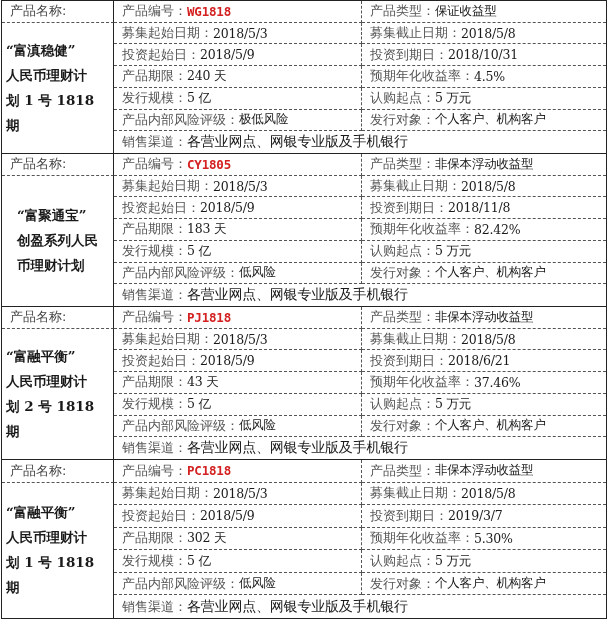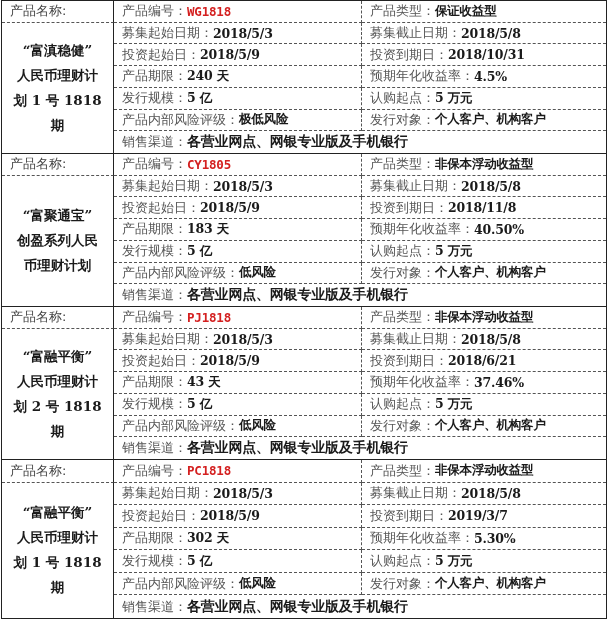--- a/index.html
+++ b/index.html
@@ -2,27 +2,27 @@
 <html><head>
 <meta charset="utf-8">
 <style>
   html, body { margin: 0; padding: 0; background: #ffffff; }
   body { width: 610px; height: 623px; overflow: hidden; font-family: "DejaVu Serif", "Liberation Serif", serif; color: #1a1a1a; }
   .sheet { position: absolute; left: 1px; top: 0; width: 606px; border: 1.5px solid #222; border-top: 1.5px solid #222; box-sizing: border-box; }
   .block { position: relative; height: 153px; border-bottom: 1.5px solid #222; box-sizing: border-box; display: grid; grid-template-columns: 112px 248px 1fr; grid-template-rows: repeat(7, 1fr); }
   .block:last-child { border-bottom: none; height: 158px; }
   .cell { display: flex; align-items: center; font-size: 13px; padding-left: 8px; white-space: nowrap; overflow: hidden; box-sizing: border-box; border-bottom: 1px dashed #555; }
   .name-label { grid-column: 1; grid-row: 1; border-right: 1.5px solid #222; padding-left: 8px; color: #444; font-family: "DejaVu Sans", "Liberation Sans", sans-serif; font-size: 13px; }
-  .name-value { grid-column: 1; grid-row: 2 / span 6; border-right: 1.5px solid #222; border-bottom: none; justify-content: center; text-align: center; white-space: normal; font-weight: bold; font-size: 13.5px; line-height: 25px; padding: 0 4px; }
+  .name-value { grid-column: 1; grid-row: 2 / span 6; border-right: 1.5px solid #222; border-bottom: none; justify-content: center; text-align: left; white-space: normal; font-weight: bold; font-size: 13.5px; line-height: 25px; padding: 0 4px; }
   .name-value span { display: block; }
   .left { grid-column: 2; border-right: 1px dashed #555; }
   .right { grid-column: 3; }
   .full { grid-column: 2 / span 2; border-bottom: none; }
   .lbl { color: #555; font-family: "DejaVu Sans", "Liberation Sans", sans-serif; font-size: 13px; }
-  .val { font-weight: bold; font-size: 12.5px; letter-spacing: -0.2px; }
+  .val { font-weight: normal; font-size: 12.5px; letter-spacing: -0.2px; }
   .val.code { color: #d42020; font-family: "DejaVu Sans Mono", "Liberation Mono", monospace; font-weight: bold; font-size: 12.5px; }
   .val.big { font-size: 14px; }
 </style>
 </head>
 <body>
 
 <div class="sheet">
 
   <div class="block">
     <div class="cell name-label">产品名称:</div>
@@ -119,21 +119,21 @@
     <div class="cell right" style="grid-row:3">
         <span class="lbl">投资到期日：</span>
         <span class="val">2018/11/8</span>
       </div>
     <div class="cell left" style="grid-row:4">
         <span class="lbl">产品期限：</span>
         <span class="val">183 天</span>
       </div>
     <div class="cell right" style="grid-row:4">
         <span class="lbl">预期年化收益率：</span>
-        <span class="val">40.50%</span>
+        <span class="val">82.42%</span>
       </div>
     <div class="cell left" style="grid-row:5">
         <span class="lbl">发行规模：</span>
         <span class="val">5 亿</span>
       </div>
     <div class="cell right" style="grid-row:5">
         <span class="lbl">认购起点：</span>
         <span class="val">5 万元</span>
       </div>
     <div class="cell left" style="grid-row:6">

